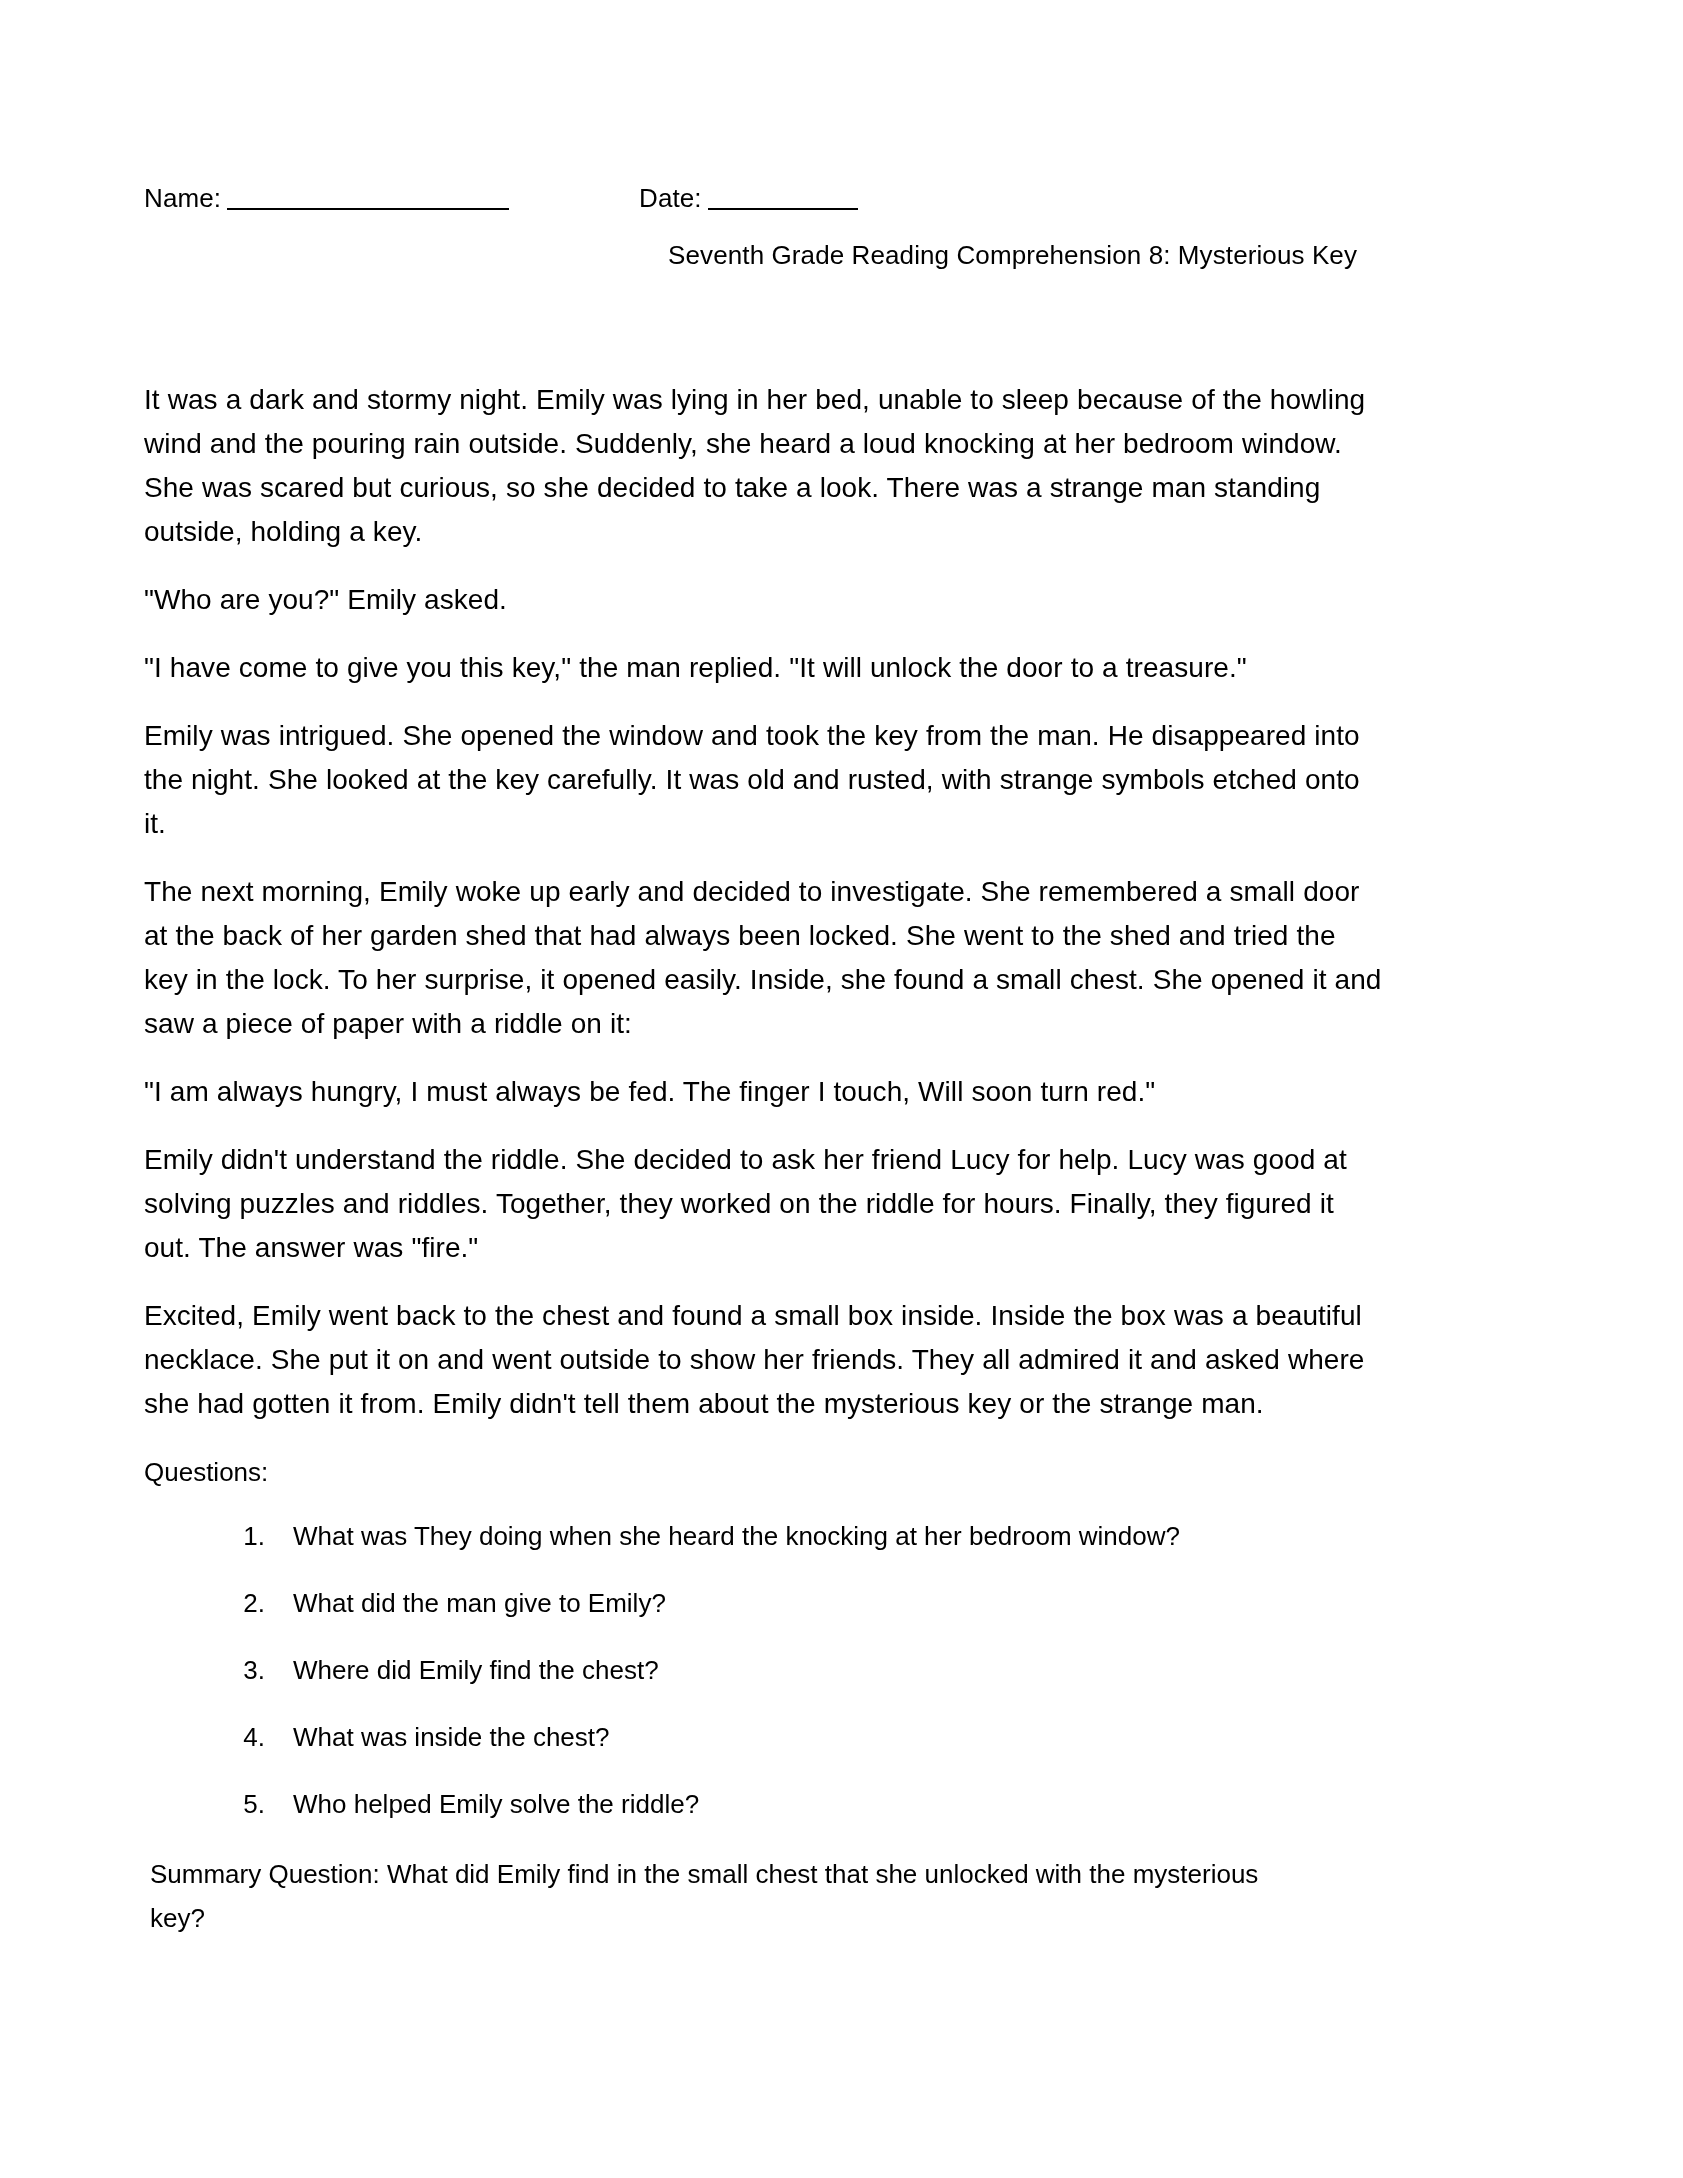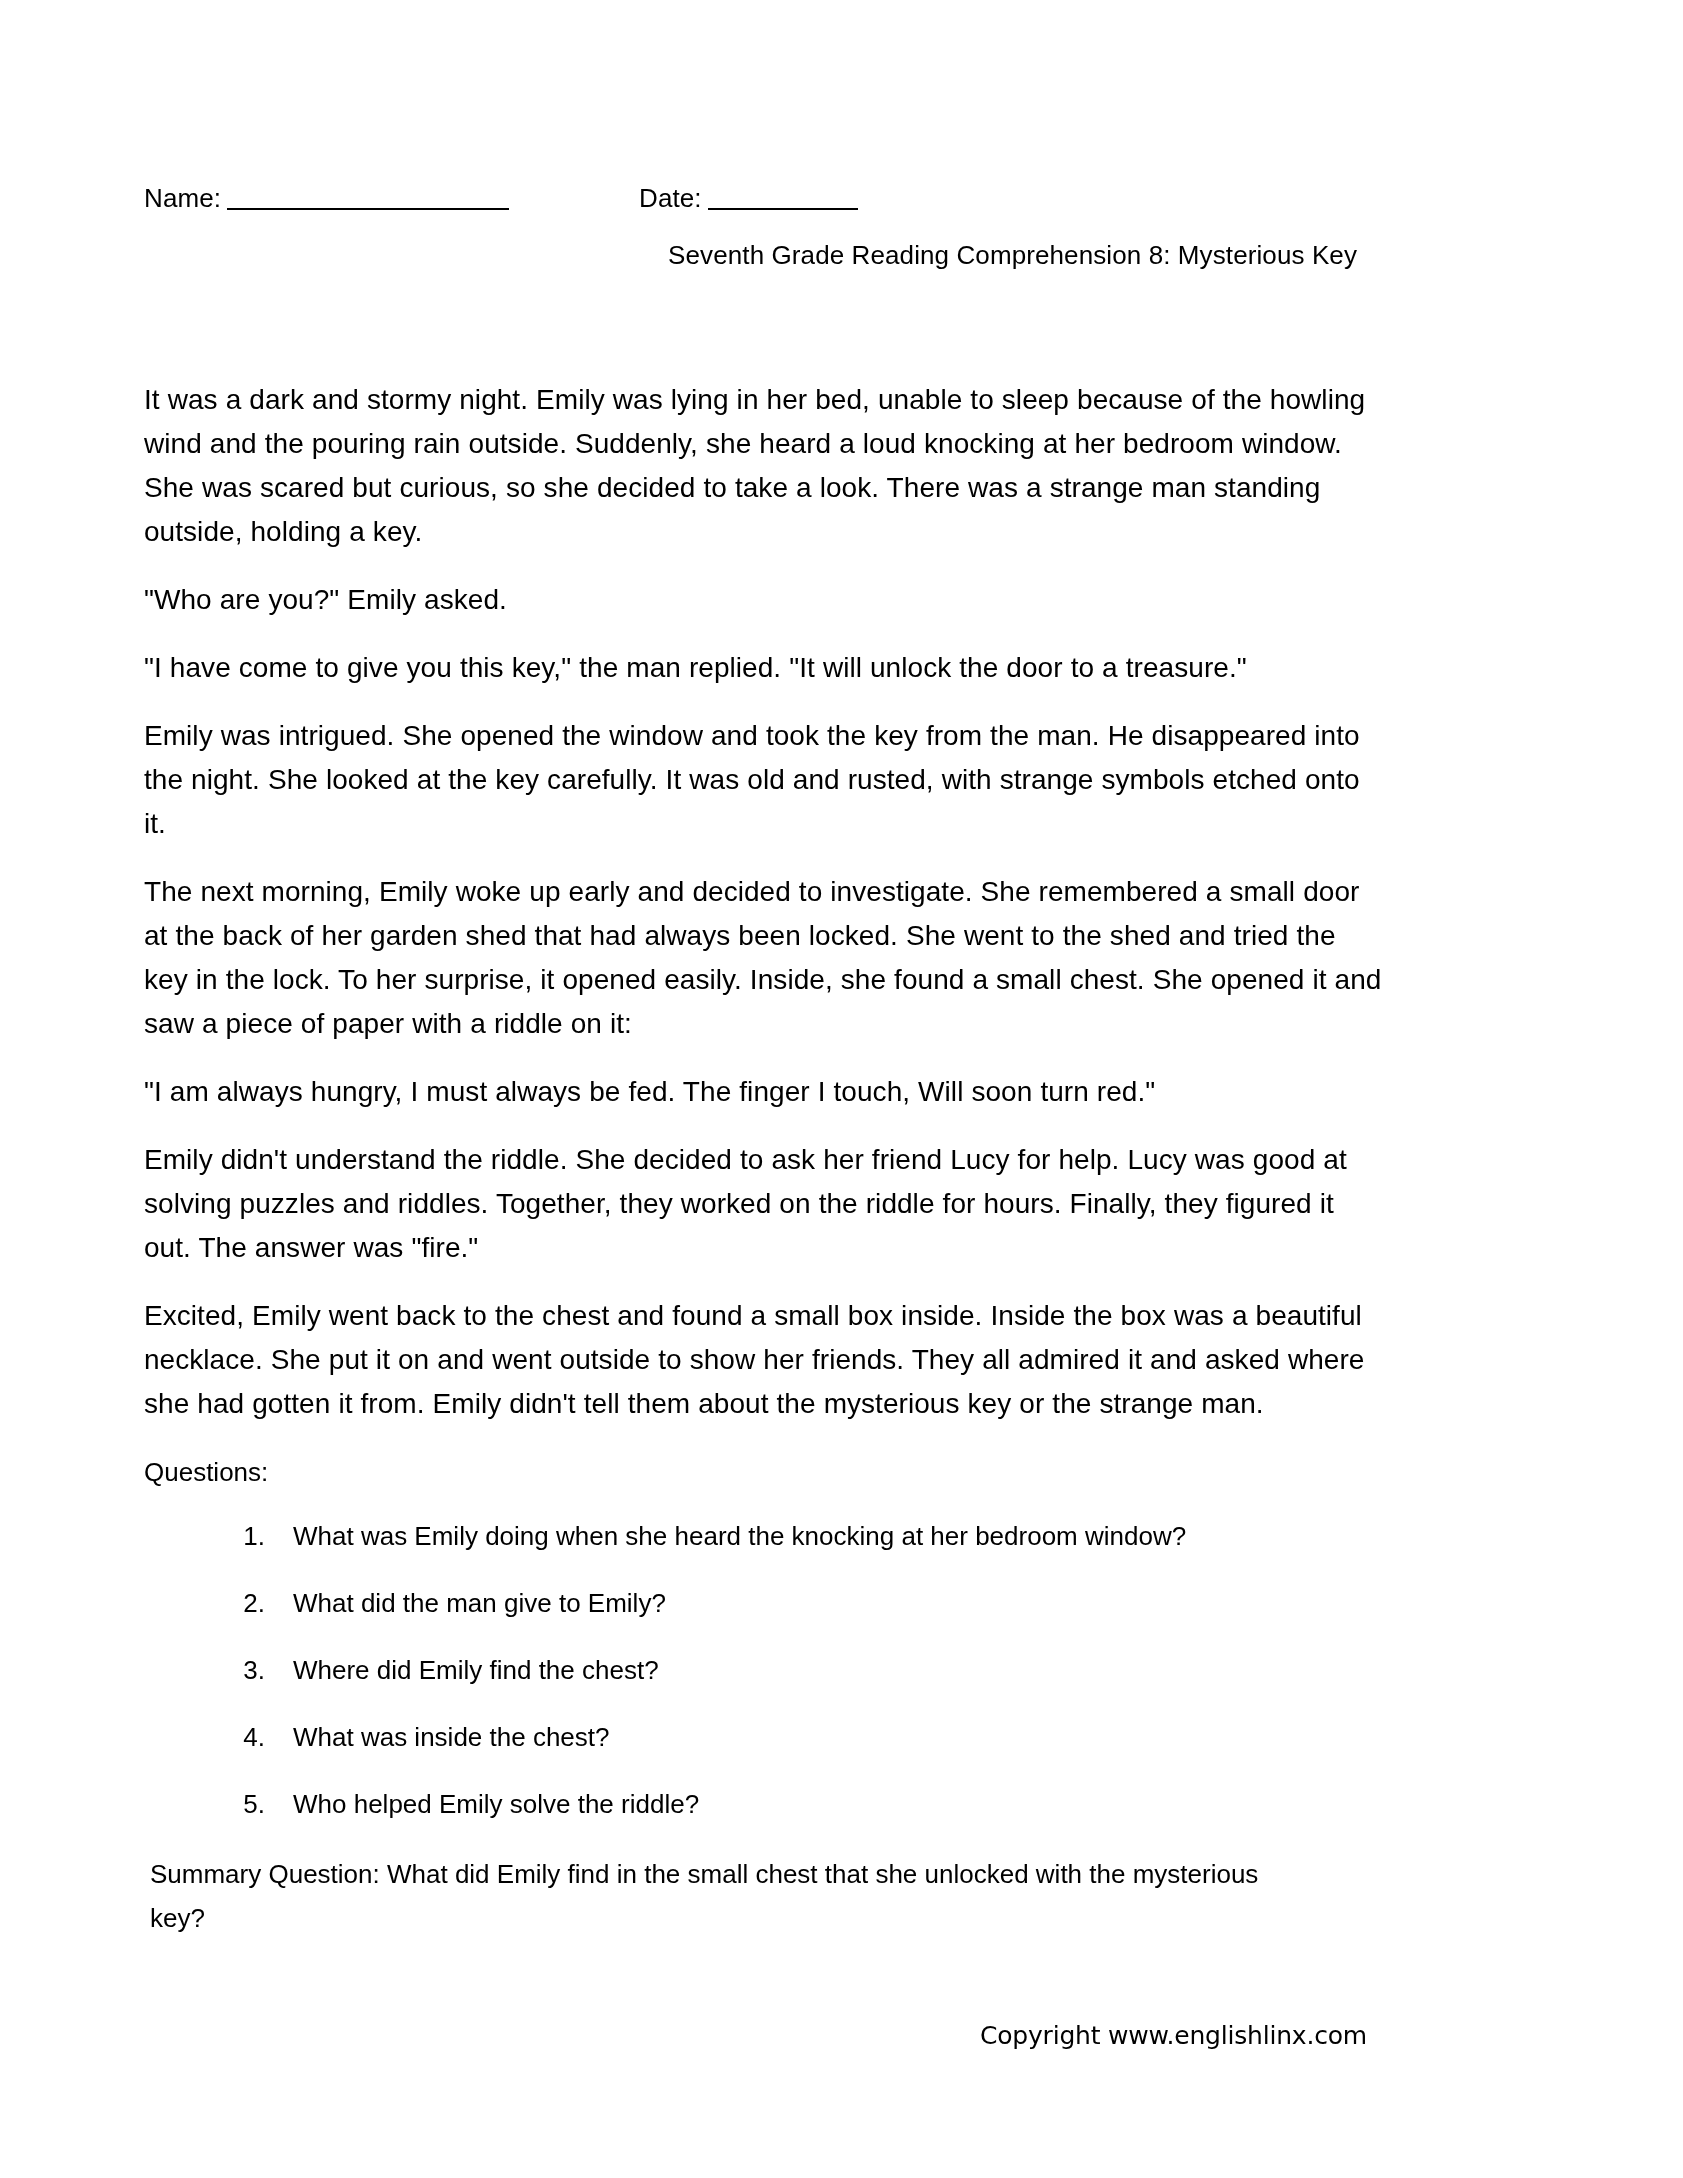--- a/index.html
+++ b/index.html
@@ -167,21 +167,21 @@
       <p class="para">The next morning, Emily woke up early and decided to investigate. She remembered a small door at the back of her garden shed that had always been locked. She went to the shed and tried the key in the lock. To her surprise, it opened easily. Inside, she found a small chest. She opened it and saw a piece of paper with a riddle on it:</p>
       <p class="para">"I am always hungry, I must always be fed. The finger I touch, Will soon turn red."</p>
       <p class="para">Emily didn't understand the riddle. She decided to ask her friend Lucy for help. Lucy was good at solving puzzles and riddles. Together, they worked on the riddle for hours. Finally, they figured it out. The answer was "fire."</p>
       <p class="para">Excited, Emily went back to the chest and found a small box inside. Inside the box was a beautiful necklace. She put it on and went outside to show her friends. They all admired it and asked where she had gotten it from. Emily didn't tell them about the mysterious key or the strange man.</p>
 
       <p class="qlabel">Questions:</p>
 
       <ol class="questions">
         <li>
           <span class="num">1.</span>
-          <span>What was Emily doing when she heard the knocking at her bedroom window?</span>
+          <span>What was They doing when she heard the knocking at her bedroom window?</span>
         </li>
         <li>
           <span class="num">2.</span>
           <span>What did the man give to Emily?</span>
         </li>
         <li>
           <span class="num">3.</span>
           <span>Where did Emily find the chest?</span>
         </li>
         <li>
@@ -191,17 +191,16 @@
         <li>
           <span class="num">5.</span>
           <span>Who helped Emily solve the riddle?</span>
         </li>
       </ol>
 
       <p class="summary">Summary Question: What did Emily find in the small chest that she unlocked with the mysterious key?</p>
 
     </div>
 
-    <div class="footer">Copyright www.englishlinx.com</div>
 
   </div>
 </div>
 
 
 </body></html>

